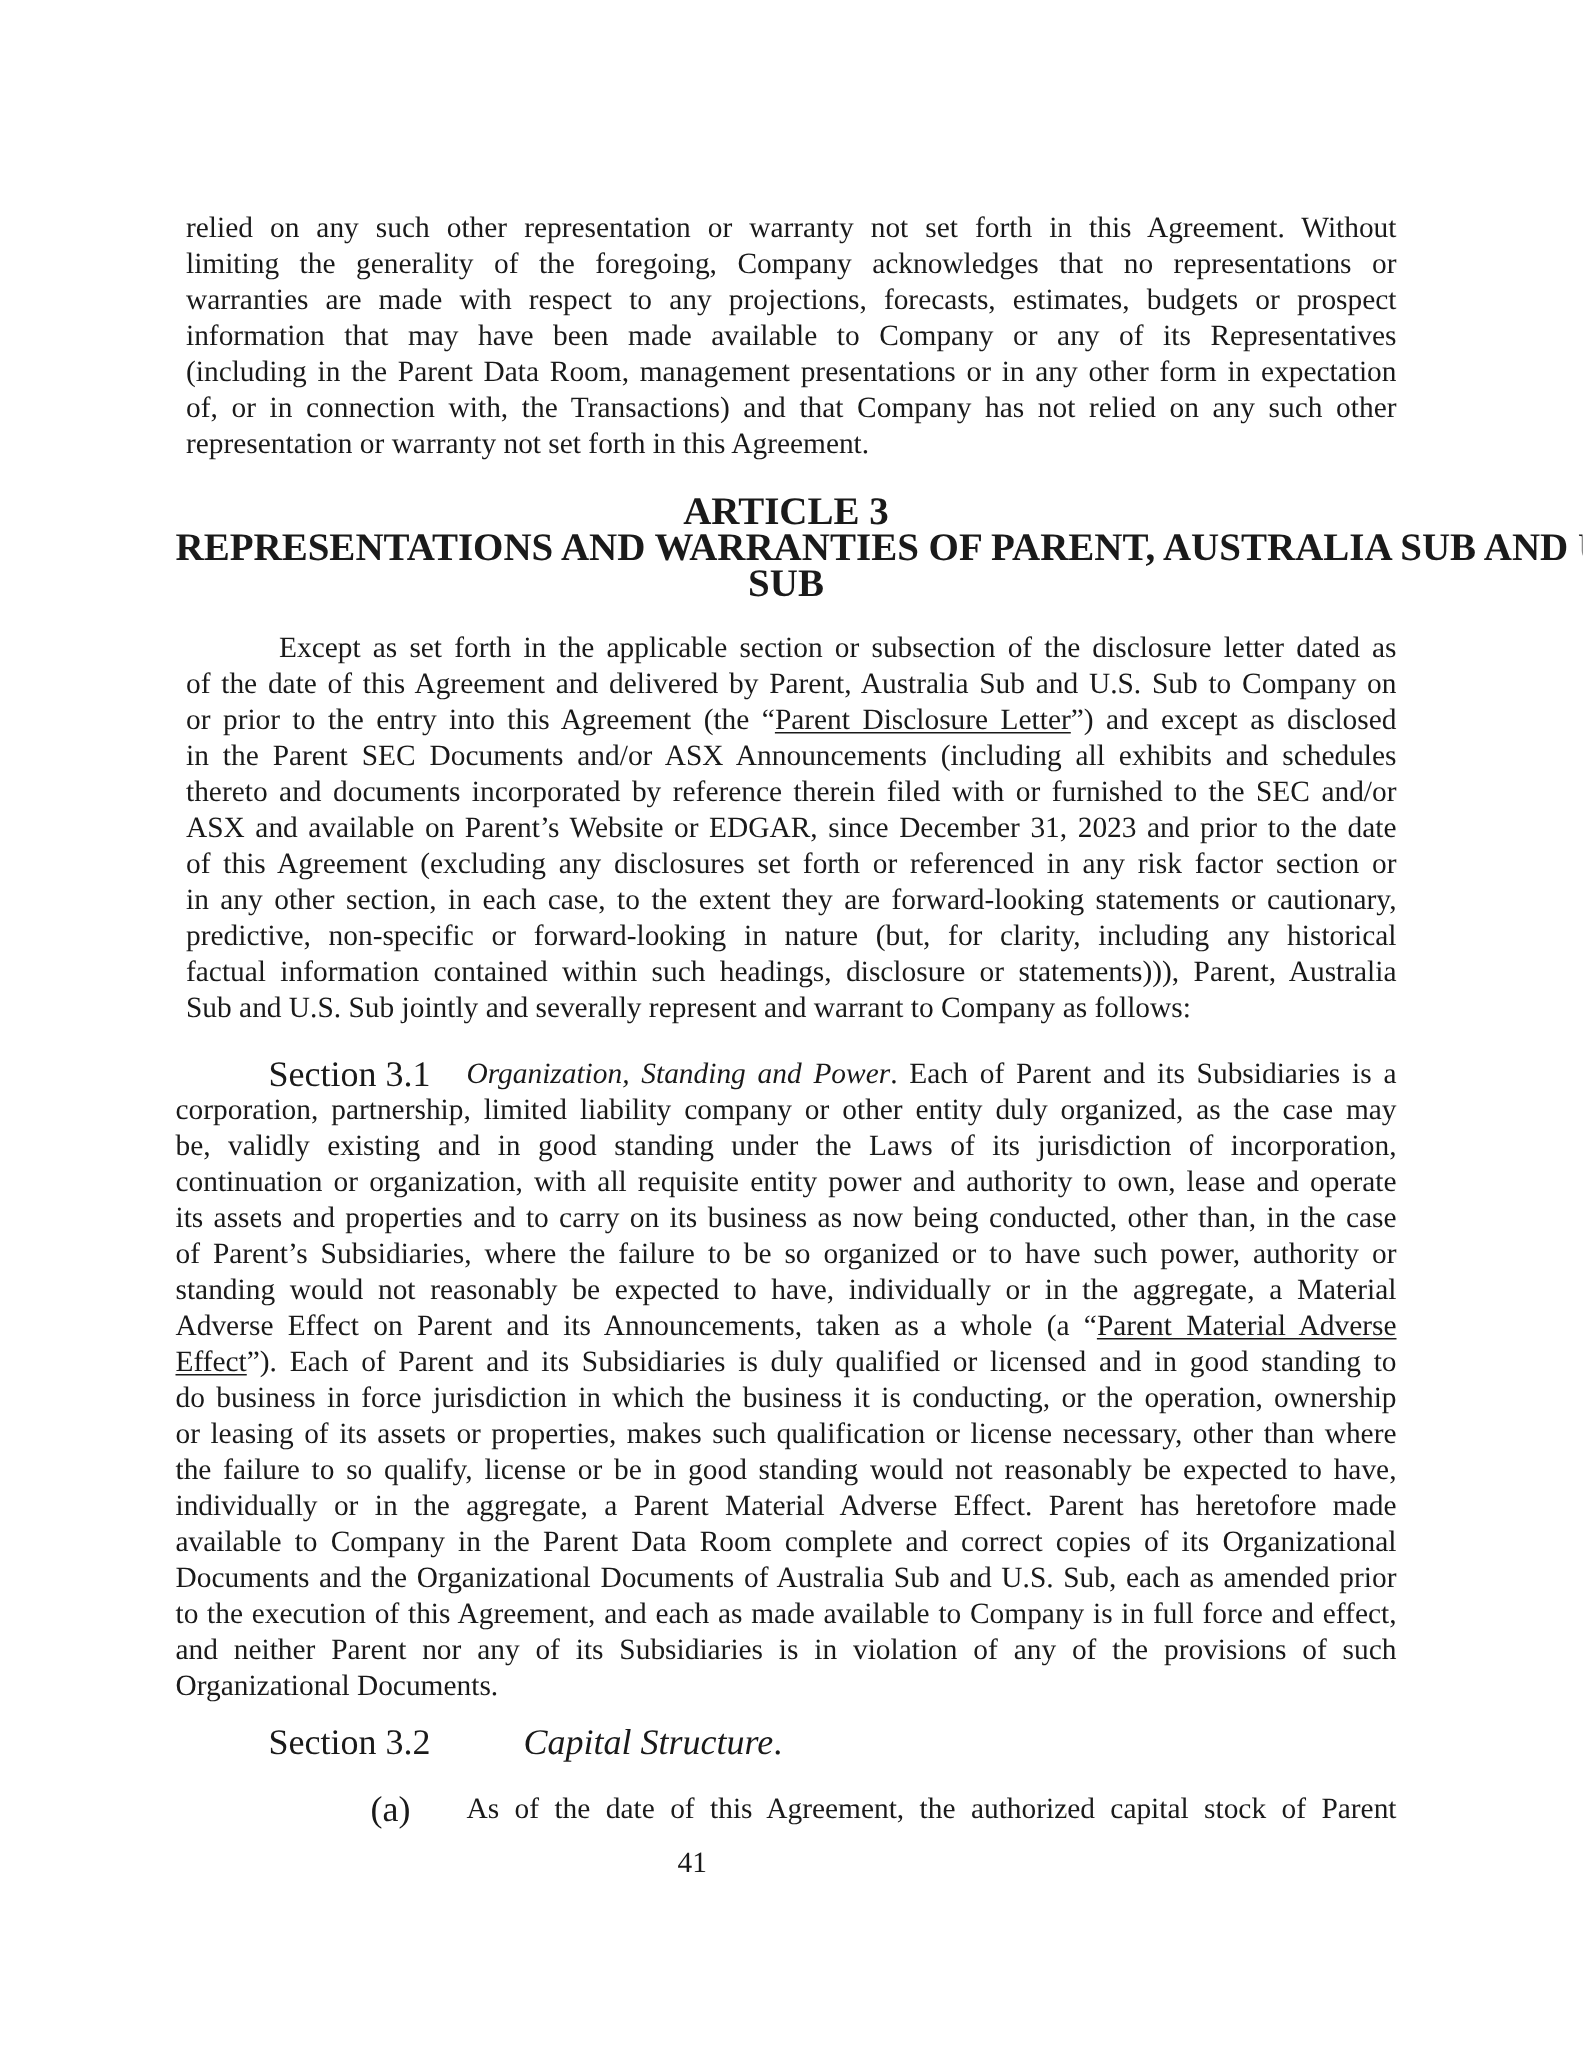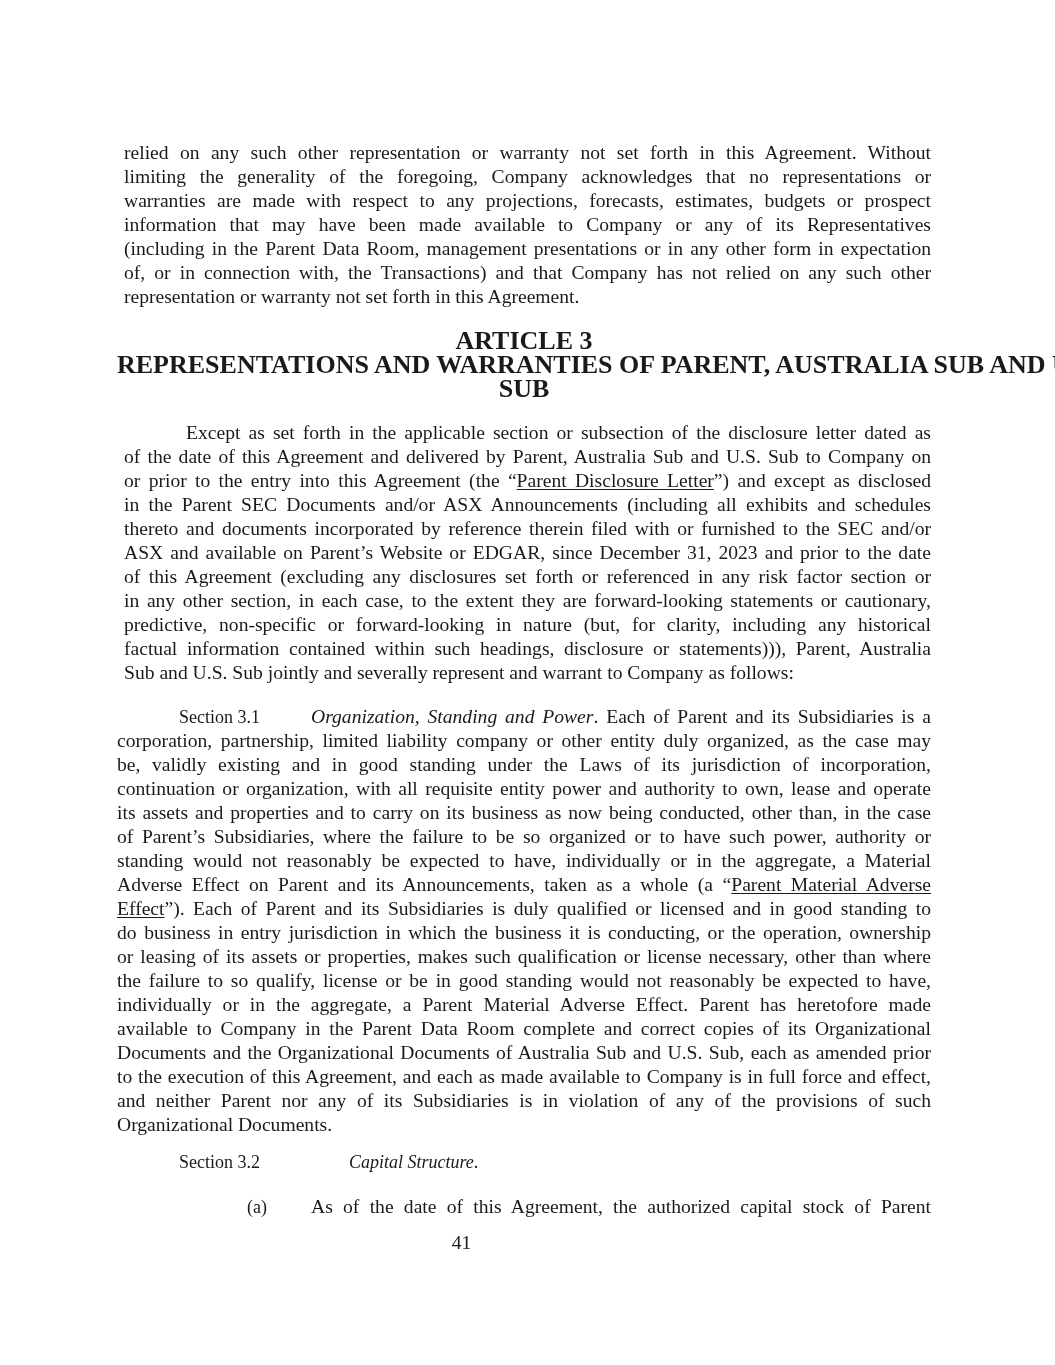--- a/index.html
+++ b/index.html
@@ -46,21 +46,21 @@
       text-align: center;
       font-weight: bold;
       font-size: 26px;
       line-height: 24px;
       white-space: nowrap;
     }
     .u { text-decoration: underline; text-underline-offset: 2px; }
     .i { font-style: italic; }
     .abs {
       position: absolute;
-      font-size: 18px;
+      font-size: 24px;
       line-height: 24px;
       white-space: nowrap;
     }
     .pagenum {
       position: absolute;
       left: 0;
       width: 923px;
       text-align: center;
       font-size: 19.6px;
       line-height: 24px;
@@ -105,21 +105,21 @@
     <span class="abs" style="top:689px; left:179px;">Section 3.1</span>
     <div class="line" style="top:689px; left:311px; width:620px;"><span class="i">Organization, Standing and Power</span><span>. Each of Parent and its Subsidiaries is a</span></div>
     <div class="line wide" style="top:713px;">corporation, partnership, limited liability company or other entity duly organized, as the case may</div>
     <div class="line wide" style="top:737px;">be, validly existing and in good standing under the Laws of its jurisdiction of incorporation,</div>
     <div class="line wide" style="top:761px;">continuation or organization, with all requisite entity power and authority to own, lease and operate</div>
     <div class="line wide" style="top:785px;">its assets and properties and to carry on its business as now being conducted, other than, in the case</div>
     <div class="line wide" style="top:809px;">of Parent’s Subsidiaries, where the failure to be so organized or to have such power, authority or</div>
     <div class="line wide" style="top:833px;">standing would not reasonably be expected to have, individually or in the aggregate, a Material</div>
     <div class="line wide" style="top:857px;"><span>Adverse Effect on Parent and its Announcements, taken as a whole (a “</span><span class="u">Parent Material Adverse</span></div>
     <div class="line wide" style="top:881px;"><span class="u">Effect</span><span>”). Each of Parent and its Subsidiaries is duly qualified or licensed and in good standing to</span></div>
-    <div class="line wide" style="top:905px;">do business in entry jurisdiction in which the business it is conducting, or the operation, ownership</div>
+    <div class="line wide" style="top:905px;">do business in force jurisdiction in which the business it is conducting, or the operation, ownership</div>
     <div class="line wide" style="top:929px;">or leasing of its assets or properties, makes such qualification or license necessary, other than where</div>
     <div class="line wide" style="top:953px;">the failure to so qualify, license or be in good standing would not reasonably be expected to have,</div>
     <div class="line wide" style="top:977px;">individually or in the aggregate, a Parent Material Adverse Effect. Parent has heretofore made</div>
     <div class="line wide" style="top:1001px;">available to Company in the Parent Data Room complete and correct copies of its Organizational</div>
     <div class="line wide" style="top:1025px;">Documents and the Organizational Documents of Australia Sub and U.S. Sub, each as amended prior</div>
     <div class="line wide" style="top:1049px;">to the execution of this Agreement, and each as made available to Company is in full force and effect,</div>
     <div class="line wide" style="top:1073px;">and neither Parent nor any of its Subsidiaries is in violation of any of the provisions of such</div>
     <div class="line wide last" style="top:1097px;">Organizational Documents.</div>
   </div>
 

